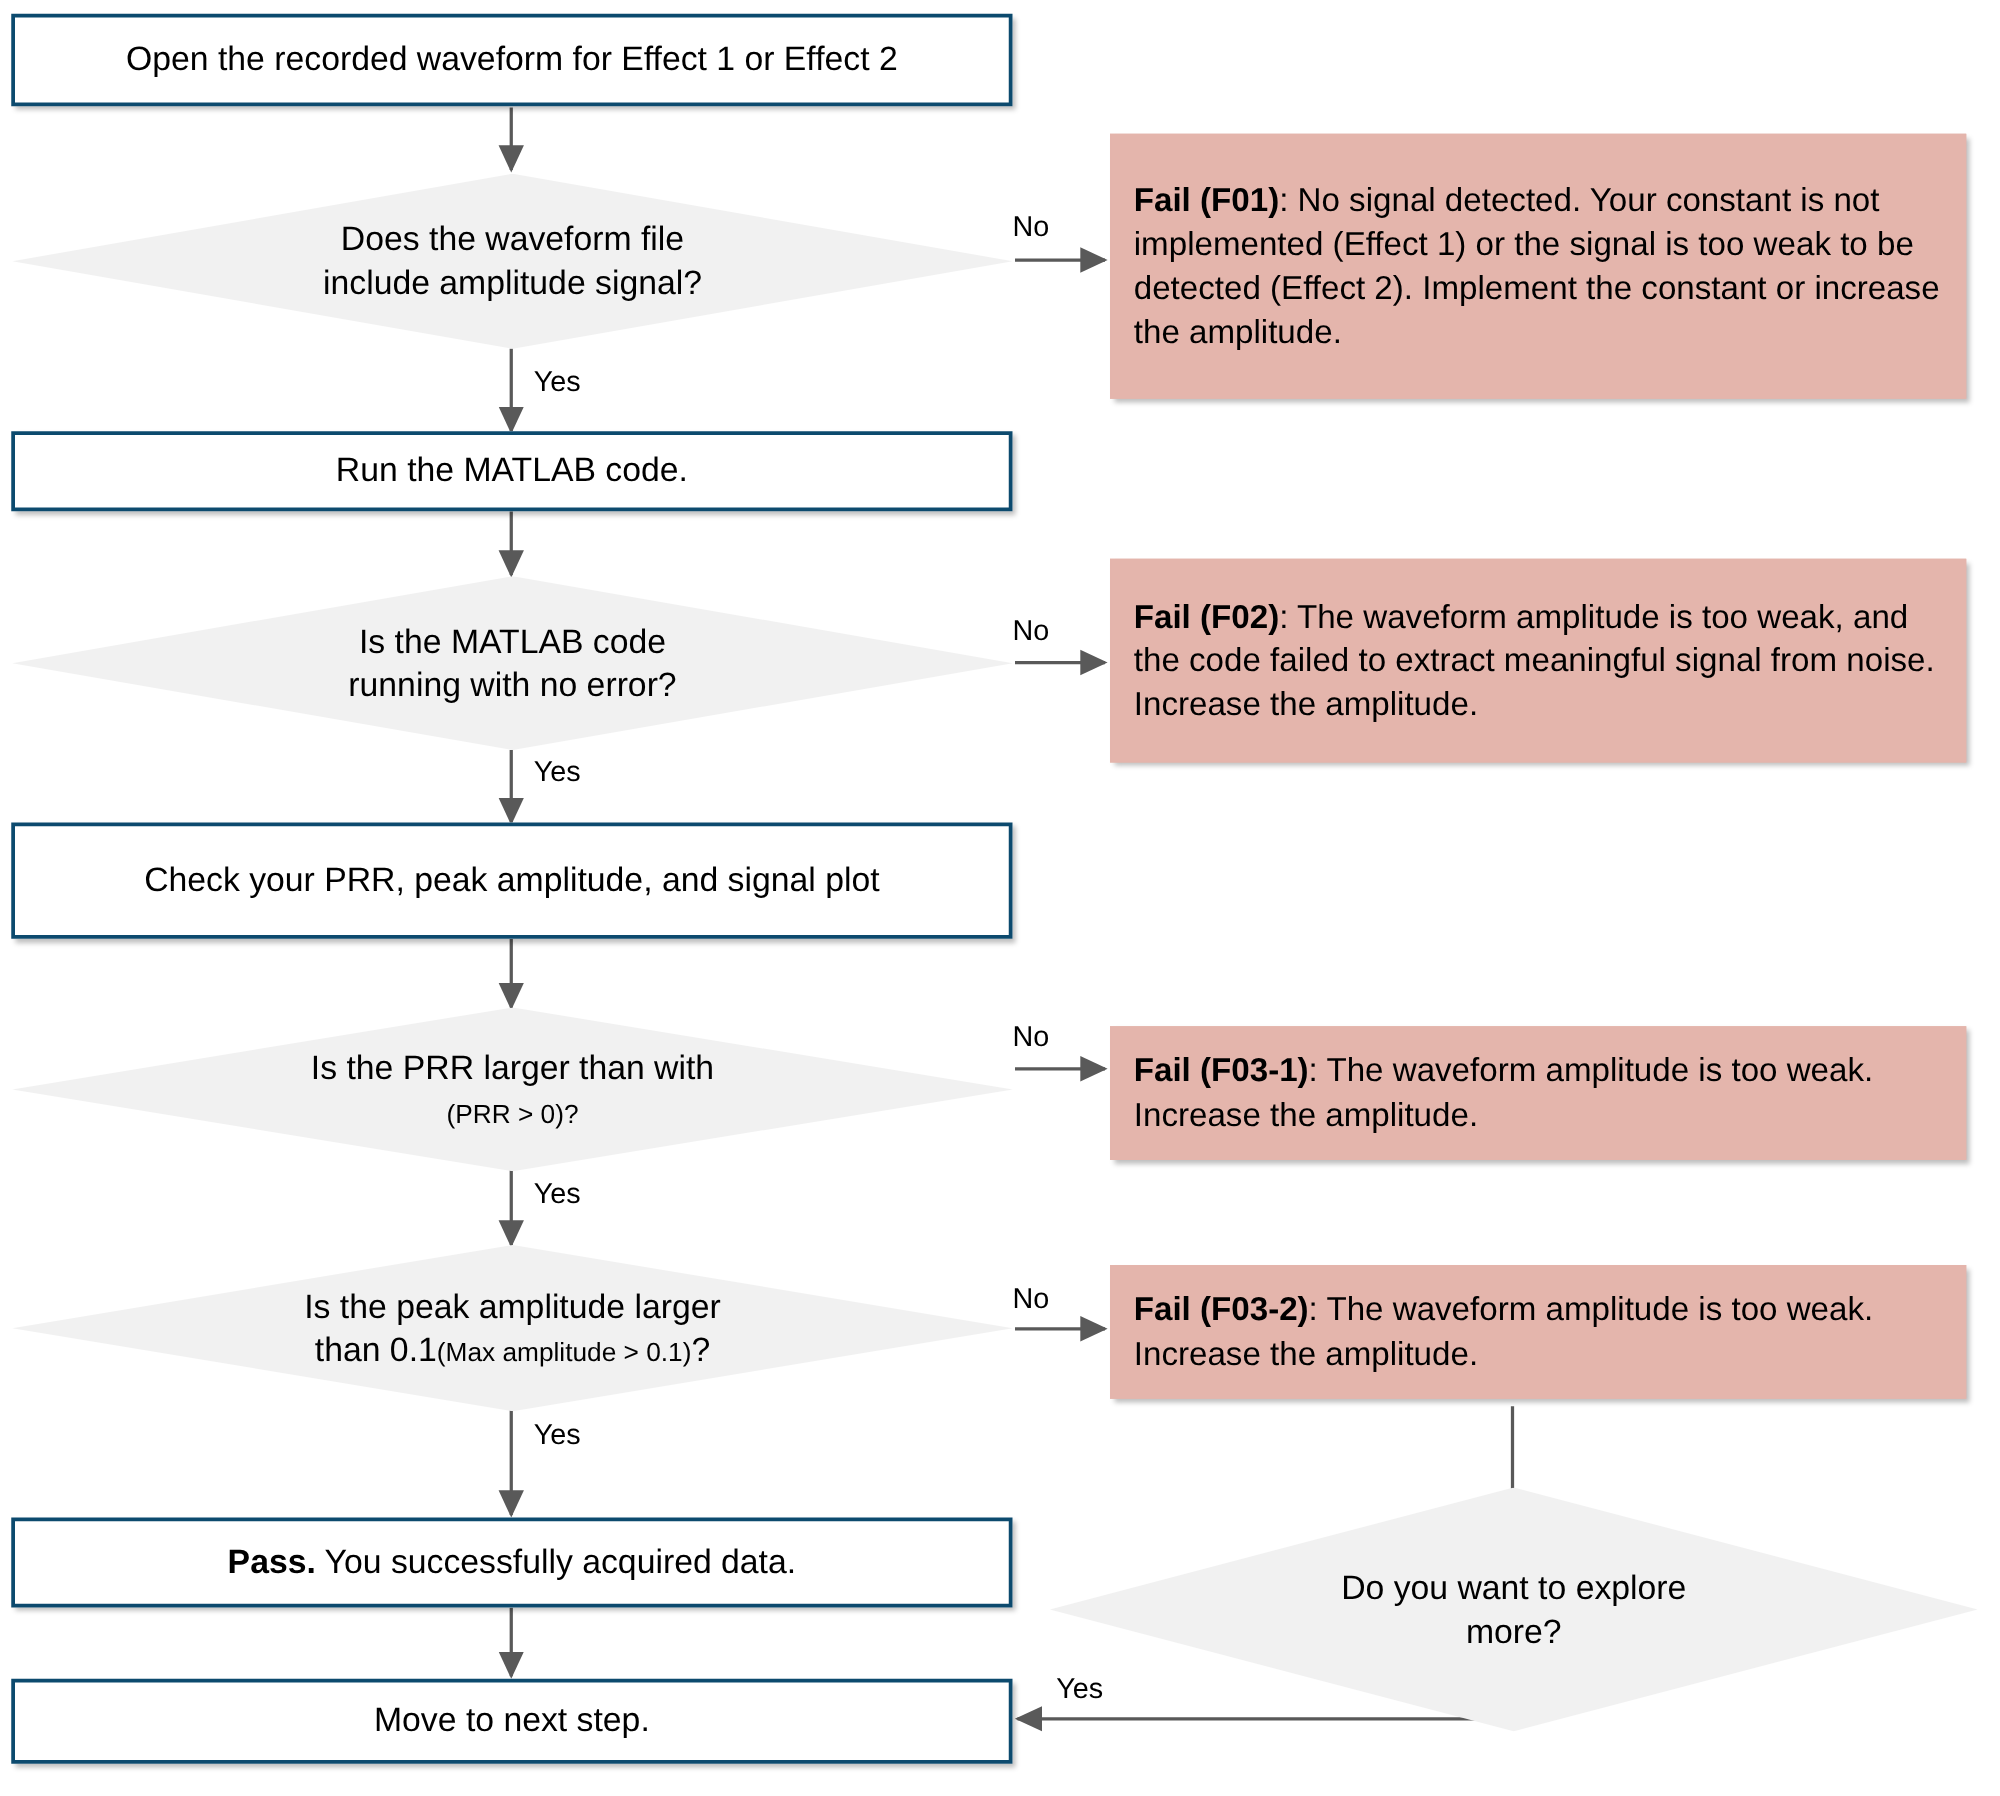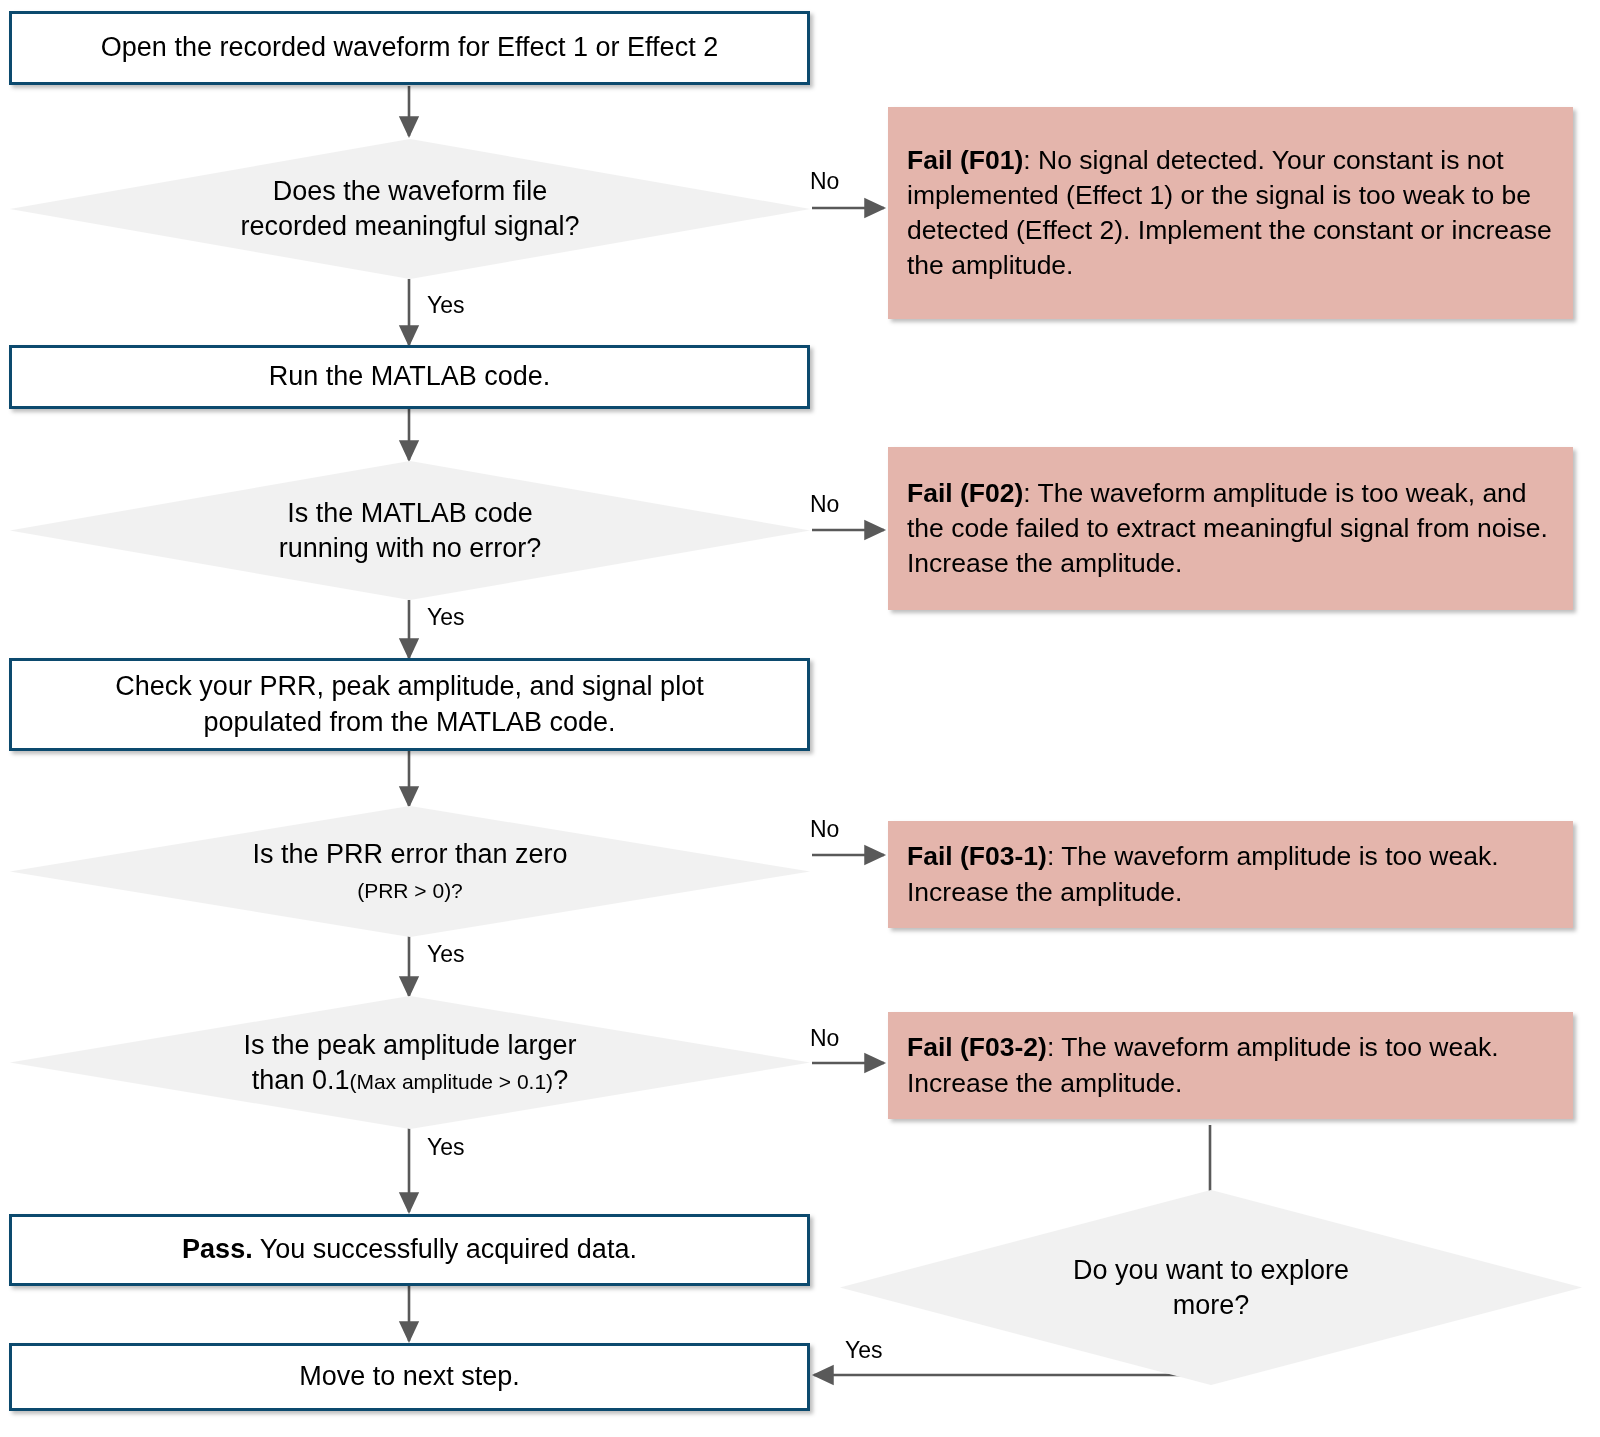--- a/index.html
+++ b/index.html
@@ -132,47 +132,46 @@
   </svg>
 
   <div class="node proc" style="left:9px; top:11px; width:801px; height:74px;">
     <span>Open the recorded waveform for Effect 1 or Effect 2</span>
   </div>
 
   <div class="node decision" style="left:10px; top:139px; width:800px; height:140px;">
     <span class="dshape"></span>
     <span class="dtext">
       <span>Does the waveform file</span><br>
-      <span>recorded meaningful signal?</span>
+      <span>include amplitude signal?</span>
     </span>
   </div>
 
   <div class="node decision" style="left:10px; top:461px; width:800px; height:139px;">
     <span class="dshape"></span>
     <span class="dtext">
       <span>Is the MATLAB code</span><br>
       <span>running with no error?</span>
     </span>
   </div>
 
   <div class="node proc" style="left:9px; top:345px; width:801px; height:64px;">
     <span>Run the MATLAB code.</span>
   </div>
 
   <div class="node proc" style="left:9px; top:658px; width:801px; height:93px;">
     <span>
       <span>Check your PRR, peak amplitude, and signal plot</span><br>
-      <span>populated from the MATLAB code.</span>
     </span>
   </div>
 
   <div class="node decision" style="left:10px; top:806px; width:800px; height:131px;">
     <span class="dshape"></span>
     <span class="dtext">
-      <span>Is the PRR  error than zero</span><br>
+      <span>Is the PRR  larger than with</span><br>
       <span class="small">(PRR &gt; 0)?</span>
     </span>
   </div>
 
   <div class="node decision" style="left:10px; top:996px; width:800px; height:133px;">
     <span class="dshape"></span>
     <span class="dtext">
       <span>Is the peak amplitude larger</span><br>
       <span>than 0.1</span><span class="small">(Max amplitude &gt; 0.1)</span><span>?</span>
     </span>

